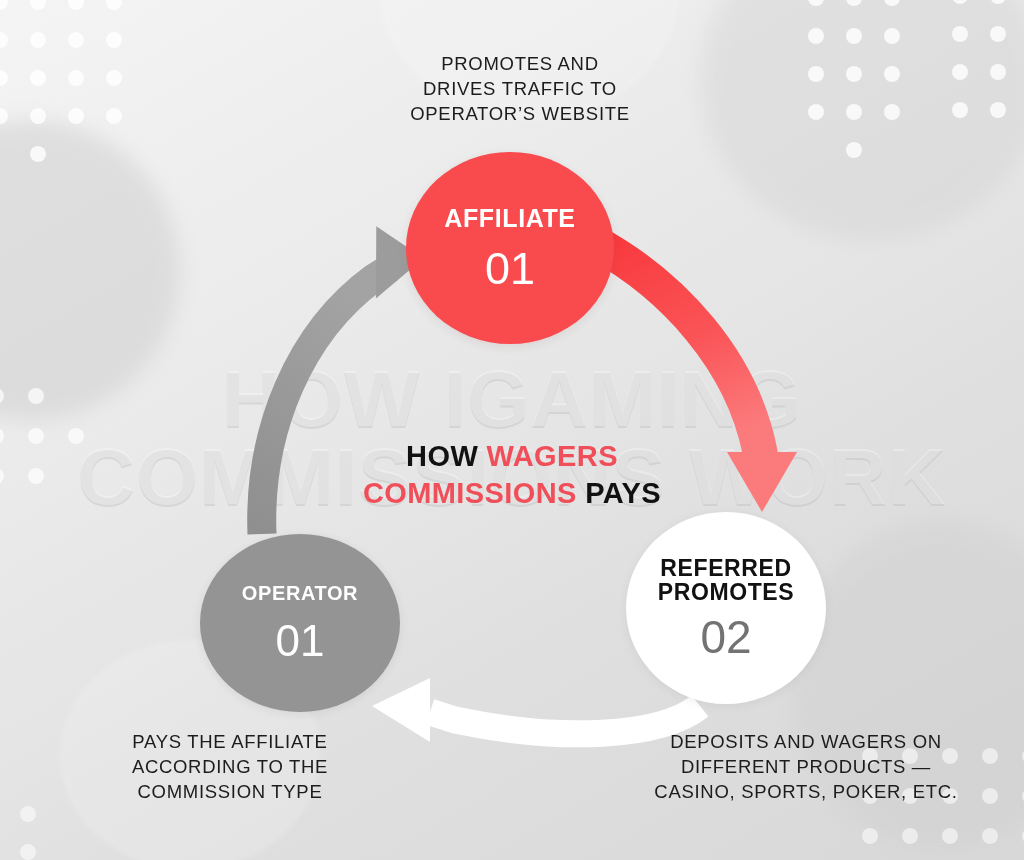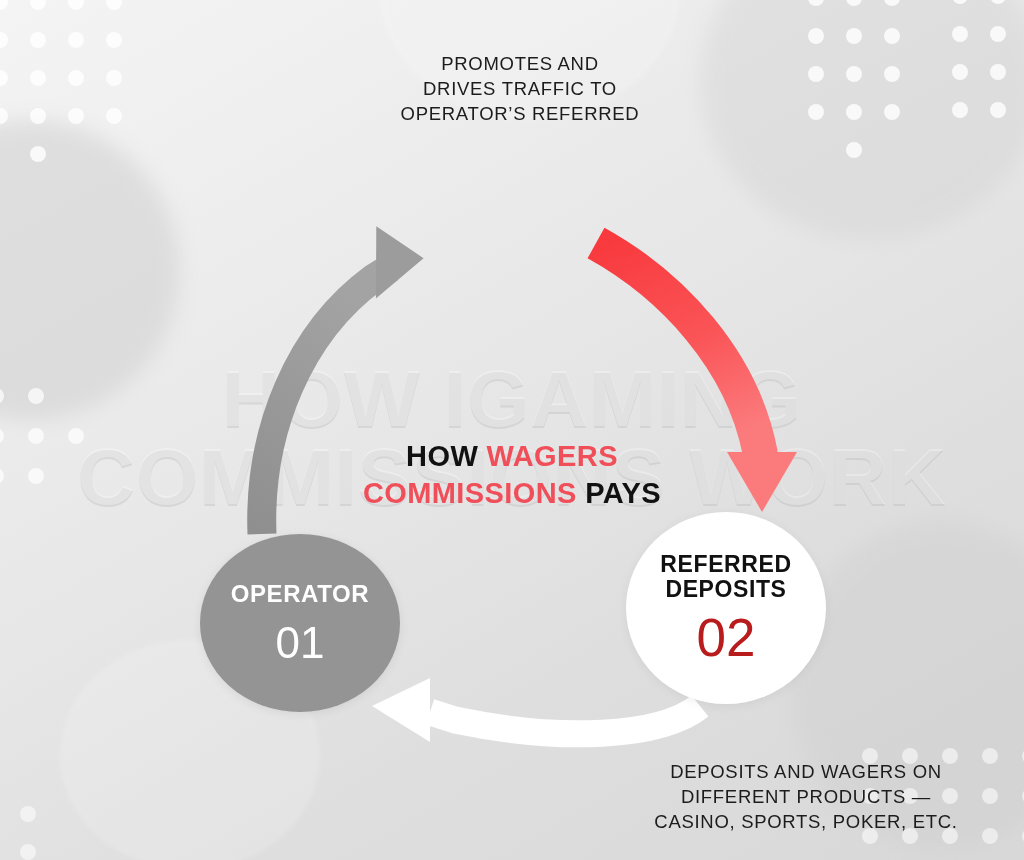--- a/index.html
+++ b/index.html
@@ -135,35 +135,35 @@
     height: 192px;
     background: #ffffff;
     box-shadow: 0 2px 9px rgba(120,120,120,0.12);
   }
   #node-customer .node-label {
     color: #111111;
     font-size: 23px;
     margin-bottom: 10px;
   }
   #node-customer .node-number {
-    color: #b91c1c;
-    font-size: 53px;
+    color: #737373;
+    font-size: 46px;
   }
 
   #node-operator {
     left: 200px;
     top: 534px;
     width: 200px;
     height: 178px;
     background: #949494;
     box-shadow: 0 2px 9px rgba(100,100,100,0.12);
   }
   #node-operator .node-label {
     color: #ffffff;
-    font-size: 24px;
+    font-size: 20px;
     margin-bottom: 14px;
   }
   #node-operator .node-number {
     color: #ffffff;
     font-size: 44px;
   }
 
   
   .caption {
     position: absolute;
@@ -175,21 +175,21 @@
     white-space: pre-line;
     font-weight: 400;
   }
   #caption-affiliate {
     left: 360px;
     top: 52px;
     width: 320px;
   }
   #caption-customer {
     left: 632px;
-    top: 760px;
+    top: 730px;
     width: 348px;
   }
   #caption-operator {
     left: 96px;
     top: 730px;
     width: 268px;
   }
 
   
   #center-title {
@@ -334,32 +334,39 @@
                L 390,268" fill="none" stroke="url(#grayGrad)" stroke-width="29" stroke-linecap="butt"></path>
       <polygon points="355,240 412,240 395,300" fill="#9c9c9c" transform="rotate(34 388,268)"></polygon>
     </g>
   </svg>
 
   <div id="center-title">
     <span>HOW </span><span class="accent">WAGERS</span><br>
     <span class="accent">COMMISSIONS </span><span>PAYS</span>
   </div>
 
+  <div class="node" id="node-affiliate">
+    <div class="node-label">AFFILIATE</div>
+    <div class="node-number">01</div>
+  </div>
 
   <div class="node" id="node-customer">
     <div class="node-label" style="white-space:pre-line;">REFERRED
-DEPOSITS</div>
+PROMOTES</div>
     <div class="node-number">02</div>
   </div>
 
   <div class="node" id="node-operator">
     <div class="node-label">OPERATOR</div>
     <div class="node-number">01</div>
   </div>
 
   <div class="caption" id="caption-affiliate">PROMOTES AND
 DRIVES TRAFFIC TO
-OPERATOR’S REFERRED</div>
+OPERATOR’S WEBSITE</div>
   <div class="caption" id="caption-customer">DEPOSITS AND WAGERS ON
 DIFFERENT PRODUCTS —
 CASINO, SPORTS, POKER, ETC.</div>
+  <div class="caption" id="caption-operator">PAYS THE AFFILIATE
+ACCORDING TO THE
+COMMISSION TYPE</div>
 
 </div>
 
 </body></html>

